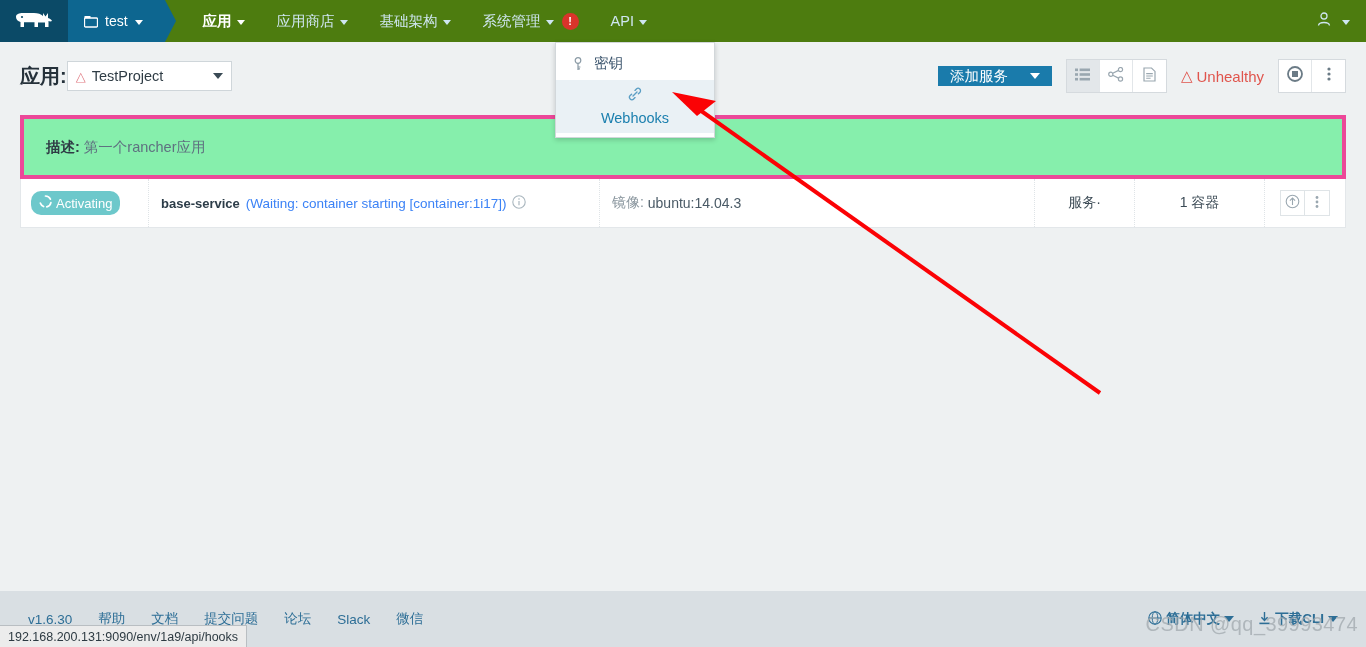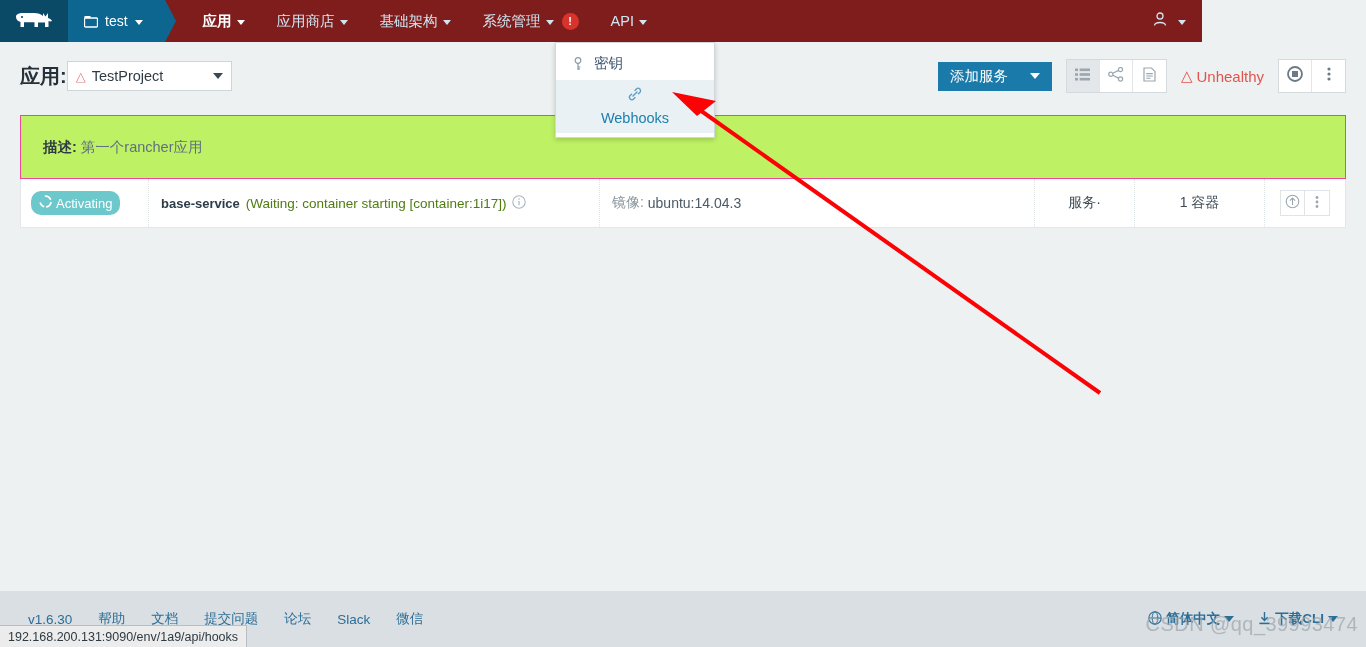--- a/index.html
+++ b/index.html
@@ -6,22 +6,22 @@
   html, body {
     width: 1366px; height: 647px;
     font-family: "Liberation Sans", sans-serif;
     background: #eceff1;
     overflow: hidden;
   }
   .page { position: relative; width: 1366px; height: 647px; background:#eef1f2; }
 
   
   .navbar {
-    position:absolute; top:0; left:0; width:1202px; height:42px;
-    background:#7f1d1d; display:flex; align-items:stretch; z-index:30;
+    position:absolute; top:0; left:0; width:1366px; height:42px;
+    background:#4d7c0f; display:flex; align-items:stretch; z-index:30;
   }
   .logo-cell {
     width:68px; background:#0b4a67; display:flex; align-items:center; justify-content:center;
   }
   .logo-cell svg { display:block; }
   .env-cell {
     position:relative; background:#0d6690; display:flex; align-items:center;
     padding:0 22px 0 16px; color:#fff; font-size:14px; gap:7px;
   }
   .env-cell:after{
@@ -72,38 +72,38 @@
   }
   .project-select .sel-caret {
     margin-left:auto; width:0;height:0;
     border-left:5px solid transparent; border-right:5px solid transparent;
     border-top:6px solid #3a4a55;
   }
   .warn-tri { color:#e07a82; font-size:13px; line-height:1; }
 
   .header-right { margin-left:auto; display:flex; align-items:center; gap:14px; }
   .btn-primary {
-    background:#1a7bab; color:#fff; height:29px; display:flex; align-items:center;
+    background:#1a7bab; color:#fff; height:20px; display:flex; align-items:center;
     padding:0 12px; font-size:14.5px; gap:22px; border:none;
   }
   .btn-primary .caret2 { width:0;height:0;border-left:5px solid transparent;
       border-right:5px solid transparent;border-top:6px solid #fff; }
   .icon-group { display:flex; border:1px solid #d5dade; background:#fff; }
   .icon-btn {
     width:33px; height:32px; display:flex; align-items:center; justify-content:center;
     border-right:1px solid #e2e6e9; color:#8d99a2;
   }
   .icon-btn:last-child { border-right:none; }
   .icon-btn.active { background:#e3e7ea; }
   .unhealthy { color:#e0554d; font-size:15px; display:flex; align-items:center; gap:4px; }
 
   
   .desc-panel {
     position:absolute; top:115px; left:20px; width:1326px; height:64px;
-    background:#bef264; border:1px solid #ec4899; display:flex; align-items:center;
+    background:#86efac; border:4px solid #ec4899; display:flex; align-items:center;
     padding:0 22px; font-size:14.5px;
   }
   .desc-label { color:#2f3c45; font-weight:bold; margin-right:4px; }
   .desc-value { color:#5f7180; }
 
   
   .svc-table {
     position:absolute; top:179px; left:20px; width:1326px; background:#fff;
     border:1px solid #e3e7ea; border-top:none;
   }
@@ -115,21 +115,21 @@
   .c-name { flex:1 1 auto; gap:6px; }
   .c-image { width:435px; }
   .c-scale { width:100px; justify-content:center; }
   .c-count { width:130px; justify-content:center; }
   .c-actions { width:80px; justify-content:center; gap:0; }
   .badge-activating {
     background:#6dc8cb; color:#fff; font-size:13px; padding:4px 8px;
     display:flex; align-items:center; gap:4px; border-radius:10px;
   }
   .svc-name { color:#2c3c48; font-weight:600; font-size:13px; }
-  .svc-sub { color:#4d7c0f; font-size:13.5px; }
+  .svc-sub { color:#3b82f6; font-size:13.5px; }
   .info-i { color:#a9b6be; }
   .img-label { color:#8a969e; }
   .img-value { color:#4a5a66; }
   .mini-btns { display:flex; border:1px solid #dfe4e7; }
   .mini-btn { width:24px; height:24px; display:flex; align-items:center; justify-content:center;
               border-right:1px solid #dfe4e7; color:#9aa7b0; }
   .mini-btn:last-child { border-right:none; }
 
   
   .footer {

